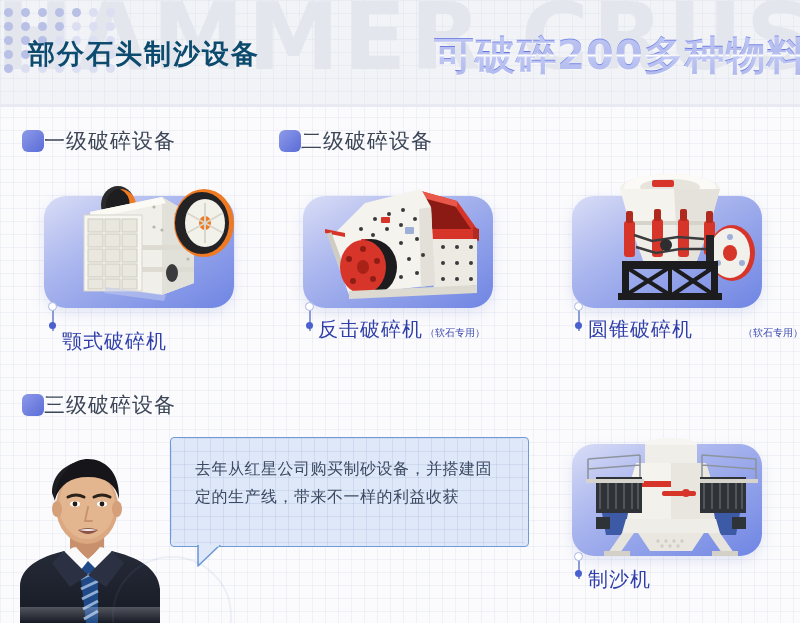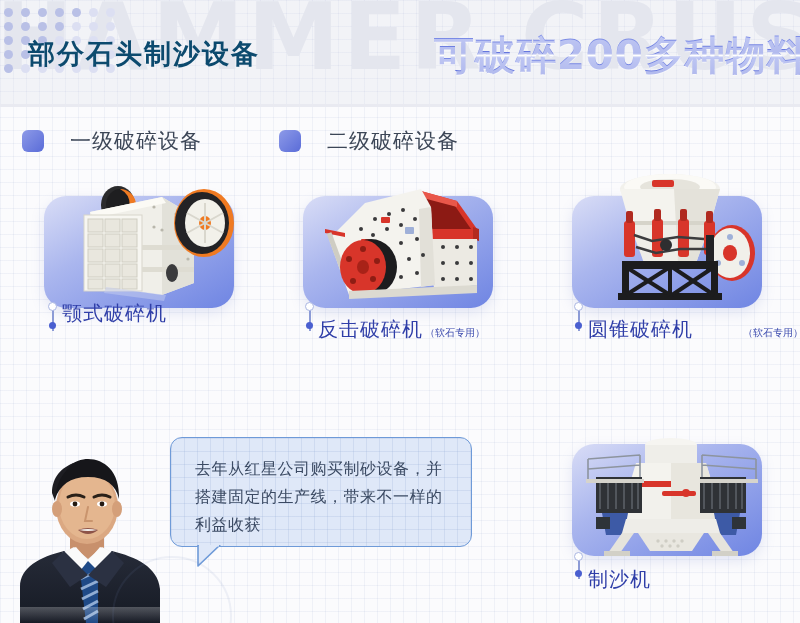--- a/index.html
+++ b/index.html
@@ -62,21 +62,21 @@
     -webkit-background-clip:text; background-clip:text;
     -webkit-text-fill-color:transparent;
     text-shadow:0 1px 0 rgba(255,255,255,.5);
   }
   .hdr-underline{
     position:absolute; left:0; top:104px; width:800px; height:3px;
     background:#e9eaf1;
   }
 
   
-  .sec-head{ position:absolute; display:flex; align-items:center; gap:26px; }
+  .sec-head{ position:absolute; display:flex; align-items:center; gap:0; }
   .sec-head .chip{
     width:22px; height:22px; border-radius:6px;
     background:linear-gradient(135deg,#8d9ae8 0%,#5a6cd8 100%);
     flex:0 0 auto;
   }
   .sec-head .txt{ font-size:21px; color:#3c4657; letter-spacing:1px; }
 
   
   .card{ position:absolute; }
   .card .plate{
@@ -97,22 +97,22 @@
   .leader .knob-bot{
     position:absolute; left:1px; bottom:-3px; width:7px; height:7px;
     border-radius:50%; background:#4a5fd0;
   }
   .caption{ position:absolute; white-space:nowrap; display:flex; align-items:baseline; }
   .caption .main{ font-size:20px; color:#2f3ea8; letter-spacing:1px; }
   .caption .sub{ font-size:10px; color:#3a49ad; margin-left:2px; }
 
   
   .bubble{
-    position:absolute; left:170px; top:437px; width:302px; height:110px;
-    background:#dfe8f8; border:1.6px solid #6e9ad8; border-radius:12px;
+    position:absolute; left:170px; top:437px; width:359px; height:110px;
+    background:#dfe8f8; border:1.6px solid #6e9ad8; border-radius:4px;
   }
   .bubble .bgrid{
     position:absolute; inset:0; border-radius:11px; overflow:hidden;
     background-image:
       linear-gradient(to right, rgba(120,150,200,.16) 1px, transparent 1px),
       linear-gradient(to bottom, rgba(120,150,200,.16) 1px, transparent 1px);
     background-size:13px 13px;
   }
   .bubble p{
     position:relative; margin:17px 20px 0 24px;
@@ -189,20 +189,24 @@
   <div class="sec-head" style="left:22px; top:127px;">
     <span class="chip"></span>
     <span class="txt">一级破碎设备</span>
   </div>
 
   <div class="sec-head" style="left:279px; top:127px;">
     <span class="chip"></span>
     <span class="txt">二级破碎设备</span>
   </div>
 
+  <div class="sec-head" style="left:22px; top:391px;">
+    <span class="chip"></span>
+    <span class="txt">三级破碎设备</span>
+  </div>
 
   <div class="card">
     <div class="plate" style="left:44px; top:196px; width:190px; height:112px;"></div>
 
     <svg class="photo" style="left:46px; top:167px;" width="196" height="140" viewBox="0 0 196 140">
 
       <ellipse cx="72" cy="38" rx="17" ry="19" fill="#2a2a2c"></ellipse>
       <ellipse cx="74" cy="38" rx="14" ry="16" fill="#1e1e20"></ellipse>
       <path d="M74 22 a16 16 0 0 1 0 32 a18 18 0 0 0 0 -32z" fill="#ef7a22"></path>
 
@@ -257,21 +261,21 @@
       </g>
 
       <path d="M60 120 L120 128 L118 134 L58 126 Z" fill="#c6cdf0" opacity=".5"></path>
     </svg>
 
     <div class="leader" style="left:48px; top:302px; height:24px;">
       <span class="stem"></span>
         <span class="knob-top"></span>
         <span class="knob-bot"></span>
     </div>
-    <div class="caption" style="left:62px; top:300px;justify-content:flex-end;">
+    <div class="caption" style="left:62px; top:328px;justify-content:flex-end;">
       <span class="main">颚式破碎机</span>
       <span class="sub"></span>
     </div>
   </div>
 
   <div class="card">
     <div class="plate" style="left:303px; top:196px; width:190px; height:112px;"></div>
 
     <svg class="photo" style="left:305px; top:167px;" width="196" height="140" viewBox="0 0 196 140">
 

